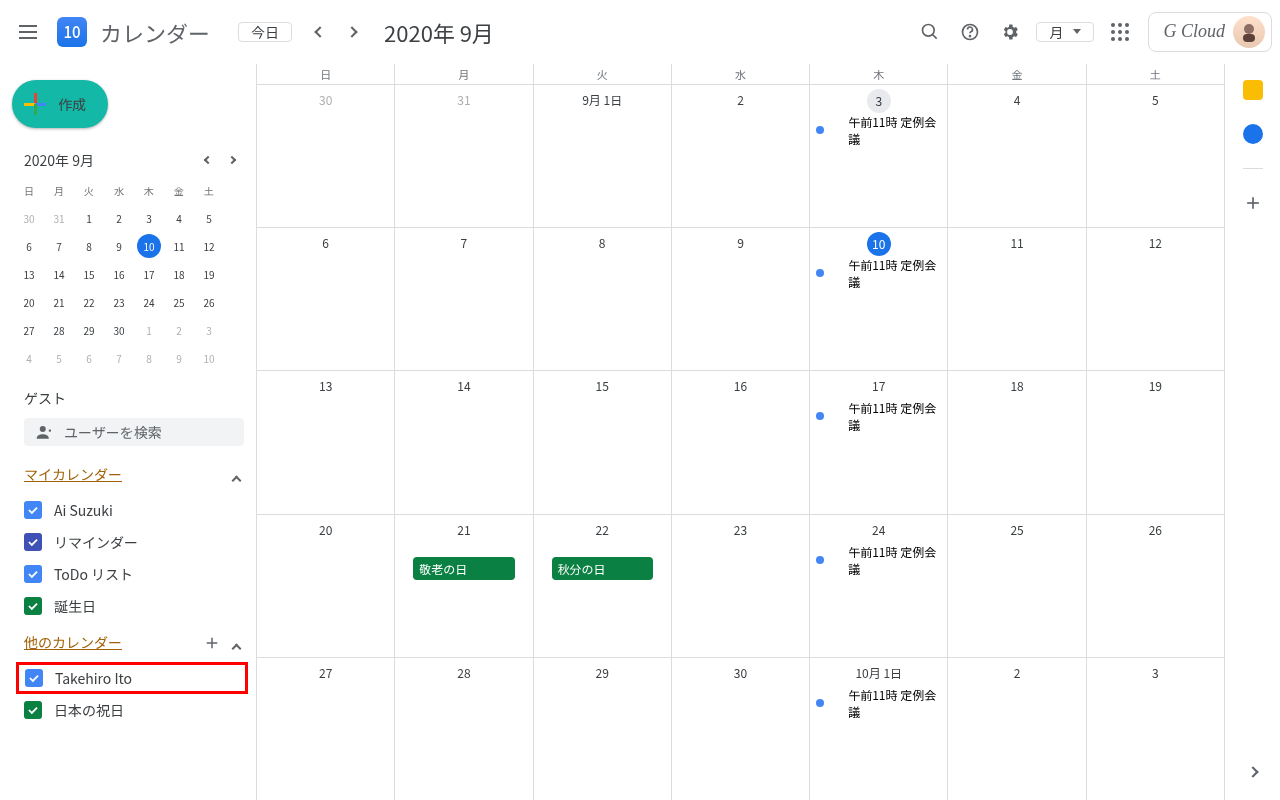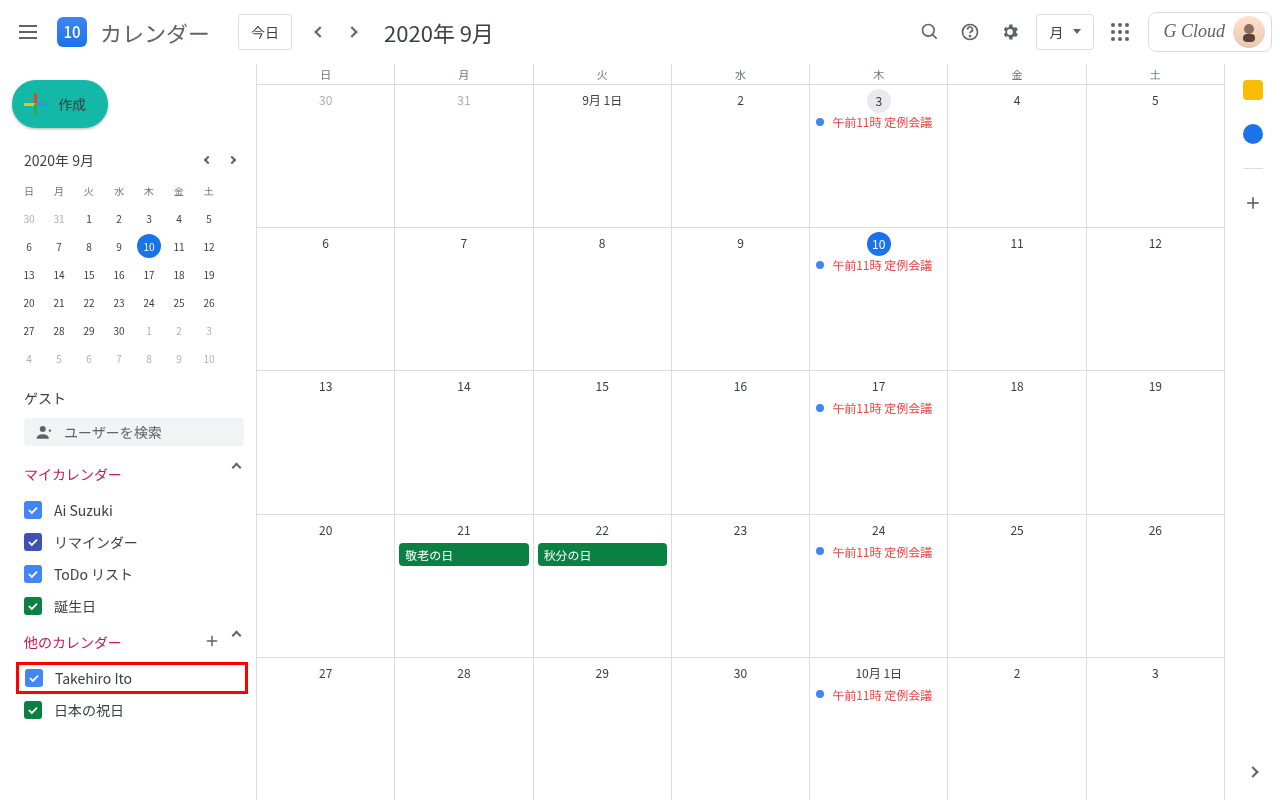--- a/index.html
+++ b/index.html
@@ -5,21 +5,21 @@
 * { margin:0; padding:0; box-sizing:border-box; font-family:"Hiragino Sans","Noto Sans JP",Arial,sans-serif; }
 html,body{width:1280px;height:800px;overflow:hidden;background:#fff;color:#3c4043;}
 .header{height:64px;display:flex;align-items:center;padding:0 8px;border-bottom:1px solid #fff;}
 .ic-btn{width:40px;height:40px;border:none;background:none;border-radius:50%;display:flex;align-items:center;justify-content:center;cursor:pointer;color:#5f6368;}
 .menu-ic{width:18px;height:2px;background:#5f6368;position:relative;}
 .menu-ic::before,.menu-ic::after{content:"";position:absolute;width:18px;height:2px;background:#5f6368;left:0;}
 .menu-ic::before{top:-6px}.menu-ic::after{top:6px}
 .logo{width:40px;height:40px;display:flex;align-items:center;justify-content:center;margin:0 4px;}
 .logo-box{width:30px;height:30px;background:linear-gradient(#4285f4,#1a73e8);border-radius:6px;display:flex;align-items:center;justify-content:center;color:#fff;font-size:15px;font-weight:500;}
 .app-title{font-size:22px;color:#5f6368;margin-left:4px;margin-right:28px;}
-.pill{height:36px;padding:0 12px;border:1px solid #dadce0;border-radius:4px;background:#fff;display:flex;align-items:center;cursor:pointer;font-size:14px;color:#3c4043;}
+.pill{height:20px;padding:0 12px;border:1px solid #dadce0;border-radius:4px;background:#fff;display:flex;align-items:center;cursor:pointer;font-size:14px;color:#3c4043;}
 .nav-arrow{width:32px;height:32px;border:none;background:none;border-radius:50%;display:flex;align-items:center;justify-content:center;cursor:pointer;color:#5f6368;}
 .date-title{font-size:22px;color:#3c4043;margin-left:16px;}
 .spacer{flex:1;}
 .apps-ic{display:grid;grid-template-columns:repeat(3,4px);grid-template-rows:repeat(3,4px);gap:3px;}
 .apps-ic span{background:#5f6368;border-radius:50%;}
 .brand-pill{height:40px;padding:0 6px 0 14px;border:1px solid #dadce0;border-radius:8px;display:flex;align-items:center;gap:8px;cursor:pointer;margin-left:8px;}
 .brand-txt{font-family:cursive;font-style:italic;font-size:18px;color:#5f6368;}
 .avatar{width:32px;height:32px;border-radius:50%;background:linear-gradient(#ffe0cc,#e8c8b0);display:flex;align-items:center;justify-content:center;}
 .body{display:flex;height:736px;}
 .sidebar{width:256px;padding:8px 0 0 0;flex-shrink:0;}
@@ -32,42 +32,42 @@
 .mini-hdr{display:flex;align-items:center;padding:0 12px 0 24px;height:32px;}
 .mini-title{font-size:14px;color:#3c4043;flex:1;}
 .mini-grid{padding:0 14px;}
 .mini-row{display:flex;}
 .mini-cell{width:30px;height:28px;display:flex;align-items:center;justify-content:center;font-size:10px;color:#3c4043;cursor:pointer;border-radius:50%;}
 .mini-cell.dow{color:#70757a;font-size:10px;}
 .mini-cell.dim{color:#b0b0b0;}
 .mini-cell.today{background:#1a73e8;color:#fff;width:24px;height:24px;margin:2px 3px;}
 .sec{padding:16px 24px 4px 24px;font-size:14px;color:#3c4043;}
 .search-box{margin:6px 12px 8px 24px;height:28px;background:#f1f3f4;border-radius:4px;display:flex;align-items:center;padding:0 12px;gap:10px;color:#5f6368;font-size:14px;}
-.grp-hdr{display:flex;align-items:flex-start;padding:10px 16px 10px 24px;font-size:14px;color:#be185d;cursor:pointer;}
+.grp-hdr{display:flex;align-items:flex-end;padding:10px 16px 10px 24px;font-size:14px;color:#a16207;cursor:pointer;text-decoration:underline;}
 .grp-hdr .spacer{flex:1;}
 .cal-item{display:flex;align-items:center;padding:4px 16px 4px 24px;height:32px;font-size:14px;gap:12px;cursor:pointer;}
 .chk{width:18px;height:18px;border-radius:3px;display:flex;align-items:center;justify-content:center;flex-shrink:0;}
 .chk svg{width:14px;height:14px;}
 .highlight{border:3px solid #ff0000;margin:0 8px 0 16px;padding:4px 8px 4px 6px;text-align:center;}
 .main{flex:1;display:flex;}
 .grid{flex:1;border-left:1px solid #dadce0;display:flex;flex-direction:column;}
 .dow-row{display:flex;height:20px;border-bottom:0;}
 .dow-cell{flex:1;border-right:1px solid #dadce0;text-align:center;font-size:11px;color:#70757a;padding-top:2px;}
 .dow-cell:last-child{border-right:none;}
 .weeks{flex:1;display:flex;flex-direction:column;}
 .wk{flex:1;display:flex;border-top:1px solid #dadce0;}
 .day{flex:1;border-right:1px solid #dadce0;padding:4px 2px;display:flex;flex-direction:column;position:relative;}
 .day:last-child{border-right:none;}
 .dnum{text-align:center;font-size:12px;color:#3c4043;height:22px;line-height:22px;}
 .dnum.dim{color:#b0b0b0;}
 .dnum .today-c{display:inline-block;width:24px;height:24px;border-radius:50%;background:#1a73e8;color:#fff;line-height:24px;}
 .dnum .past-c{display:inline-block;width:24px;height:24px;border-radius:50%;background:#e8eaed;color:#3c4043;line-height:24px;}
-.ev{font-size:12px;color:#ef4444;padding:2px 4px;display:flex;align-items:center;gap:8px;cursor:pointer;}
+.ev{font-size:12px;color:#000000;padding:2px 4px;display:flex;align-items:center;gap:24px;cursor:pointer;}
 .dot{width:8px;height:8px;border-radius:50%;flex-shrink:0;}
-.hol{background:#0b8043;color:#fff;border-radius:4px;margin:2px;padding:3px 6px;font-size:12px;cursor:pointer;}
+.hol{background:#0b8043;color:#fff;border-radius:4px;margin:16px;padding:3px 6px;font-size:12px;cursor:pointer;}
 .rail{width:56px;border-left:1px solid #dadce0;display:flex;flex-direction:column;align-items:center;padding-top:16px;gap:24px;}
 .rail-ic{width:20px;height:20px;border-radius:4px;}
 .chev{display:inline-block;width:8px;height:8px;border-right:2px solid #5f6368;border-bottom:2px solid #5f6368;}
 .chev.l{transform:rotate(135deg);}
 .chev.r{transform:rotate(-45deg);}
 .chev.u{transform:rotate(-135deg);}
 svg{display:block;}
 </style>
 </head>
 <body>

